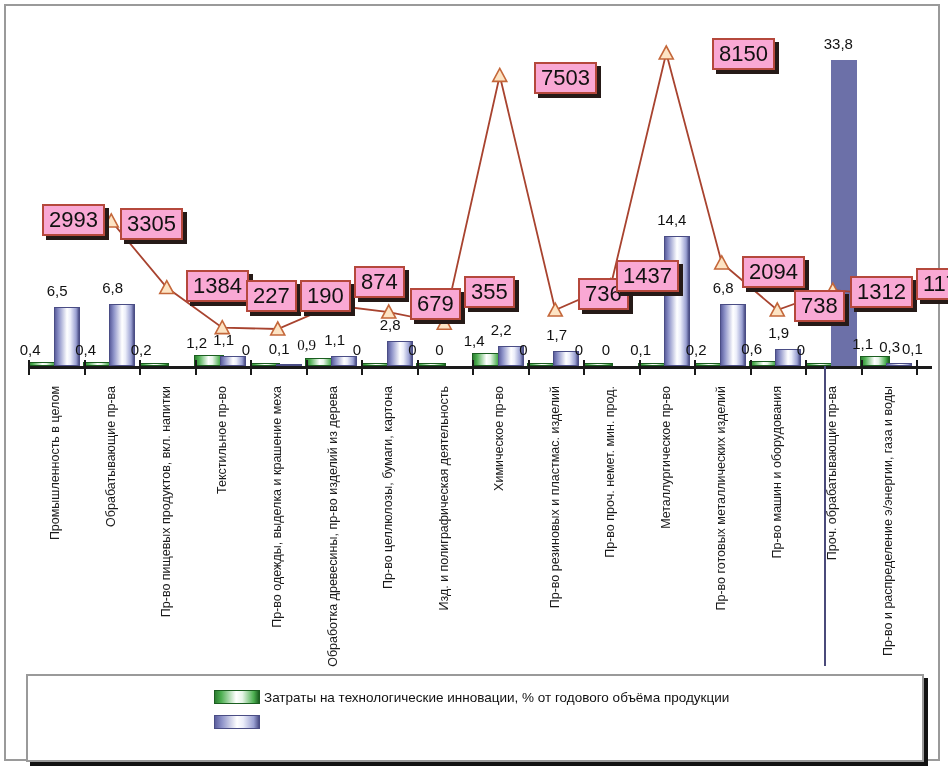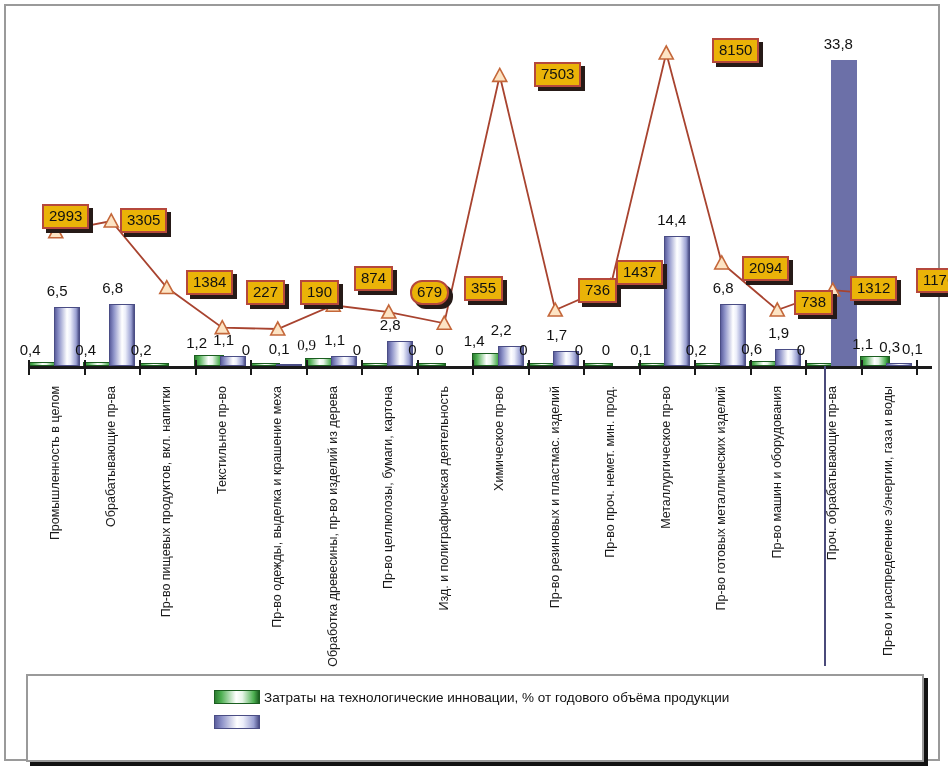--- a/index.html
+++ b/index.html
@@ -22,22 +22,22 @@
             border:1px solid #4a4d85;}
   .bar-solid{background:#6c70a8;border:1px solid #6c70a8;}
 
   
   .vlab{position:absolute;font-size:15px;color:#111;white-space:nowrap;}
 
   
   #lines{position:absolute;left:0;top:0;width:904px;height:348px;overflow:visible;}
 
   
-  .callout{position:absolute;background:#eab308;border:2px solid #b5483c;
-           box-shadow:4px 4px 0 #261a17;font-size:15px;color:#111;
+  .callout{position:absolute;background:#f9a8d4;border:2px solid #b5483c;
+           box-shadow:4px 4px 0 #261a17;font-size:22px;color:#111;
            padding:2px 5px 3px 5px;line-height:1.05;white-space:nowrap;}
 
   
   .catwrap{position:absolute;top:366px;width:64px;height:300px;}
   .cat{position:absolute;left:0;top:0;width:300px;height:64px;
        transform:rotate(-90deg);transform-origin:0 0;
        transform-box:border-box;
        display:flex;align-items:center;justify-content:flex-end;
        font-size:12.5px;color:#1a1a1a;text-align:center;line-height:1.25;
        padding-right:2px;box-sizing:border-box;}
@@ -144,21 +144,21 @@
           </g>
       </svg>
 
       <div id="callouts-layer">
           <div class="callout" style="left: 14px; top: 186px;">2993</div>
           <div class="callout" style="left: 92px; top: 190px;">3305</div>
           <div class="callout" style="left: 158px; top: 252px;">1384</div>
           <div class="callout" style="left: 218px; top: 262px;">227</div>
           <div class="callout" style="left: 272px; top: 262px;">190</div>
           <div class="callout" style="left: 326px; top: 248px;">874</div>
-          <div class="callout" style="left: 382px; top: 262px; border-radius: 12px;">679</div>
+          <div class="callout" style="left: 382px; top: 270px;">679</div>
           <div class="callout" style="left: 436px; top: 258px;">355</div>
           <div class="callout" style="left: 506px; top: 44px;">7503</div>
           <div class="callout" style="left: 550px; top: 260px;">736</div>
           <div class="callout" style="left: 588px; top: 242px;">1437</div>
           <div class="callout" style="left: 684px; top: 20px;">8150</div>
           <div class="callout" style="left: 714px; top: 238px;">2094</div>
           <div class="callout" style="left: 766px; top: 272px;">738</div>
           <div class="callout" style="left: 822px; top: 258px;">1312</div>
           <div class="callout" style="left: 888px; top: 250px;">1176</div>
         </div>

